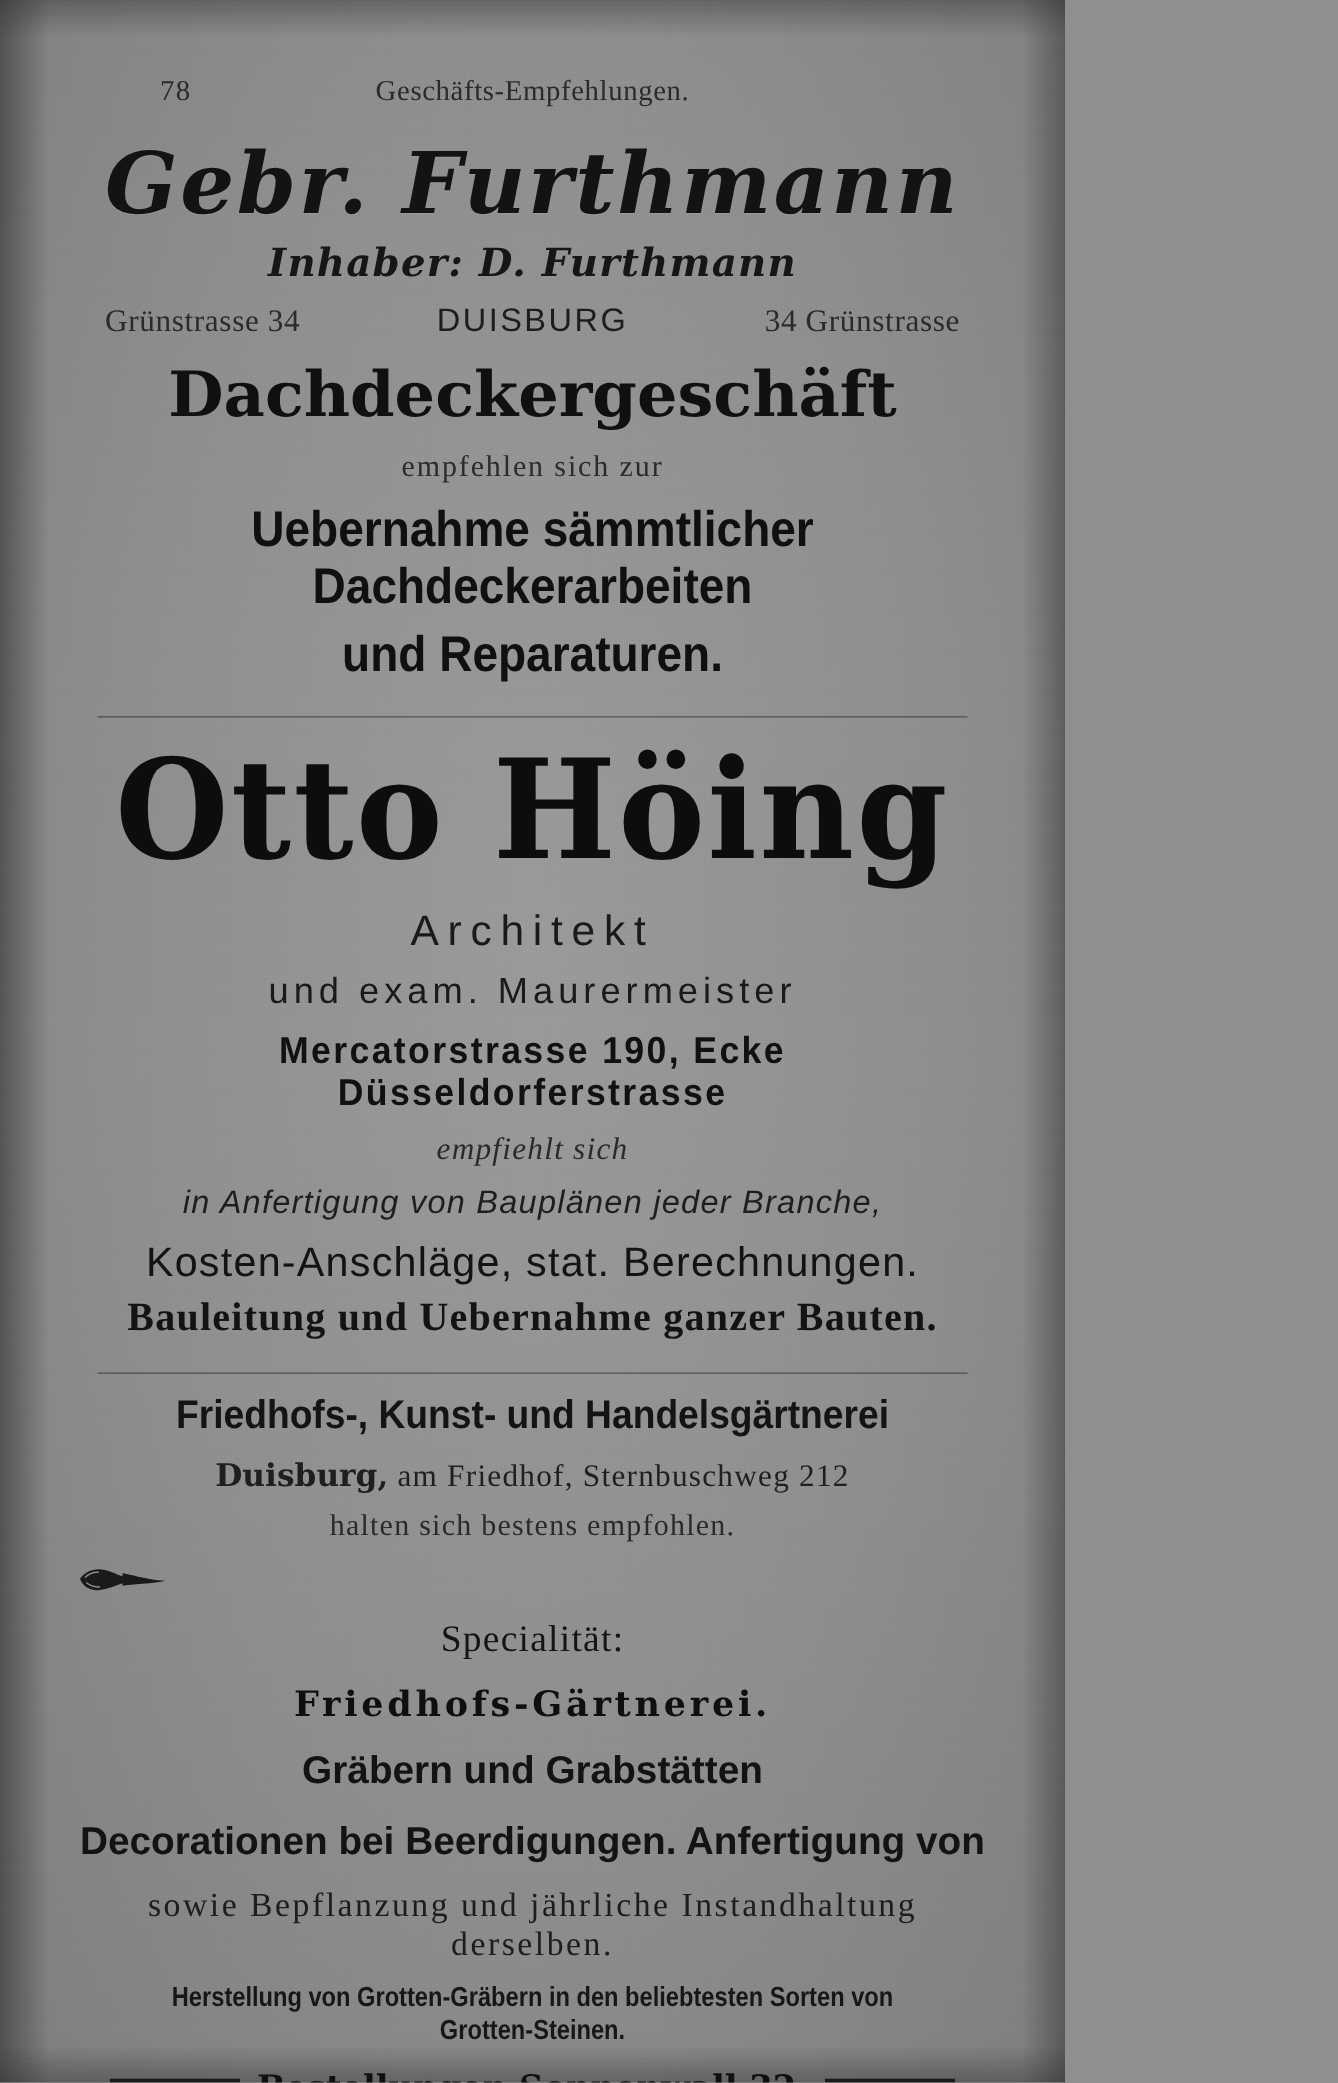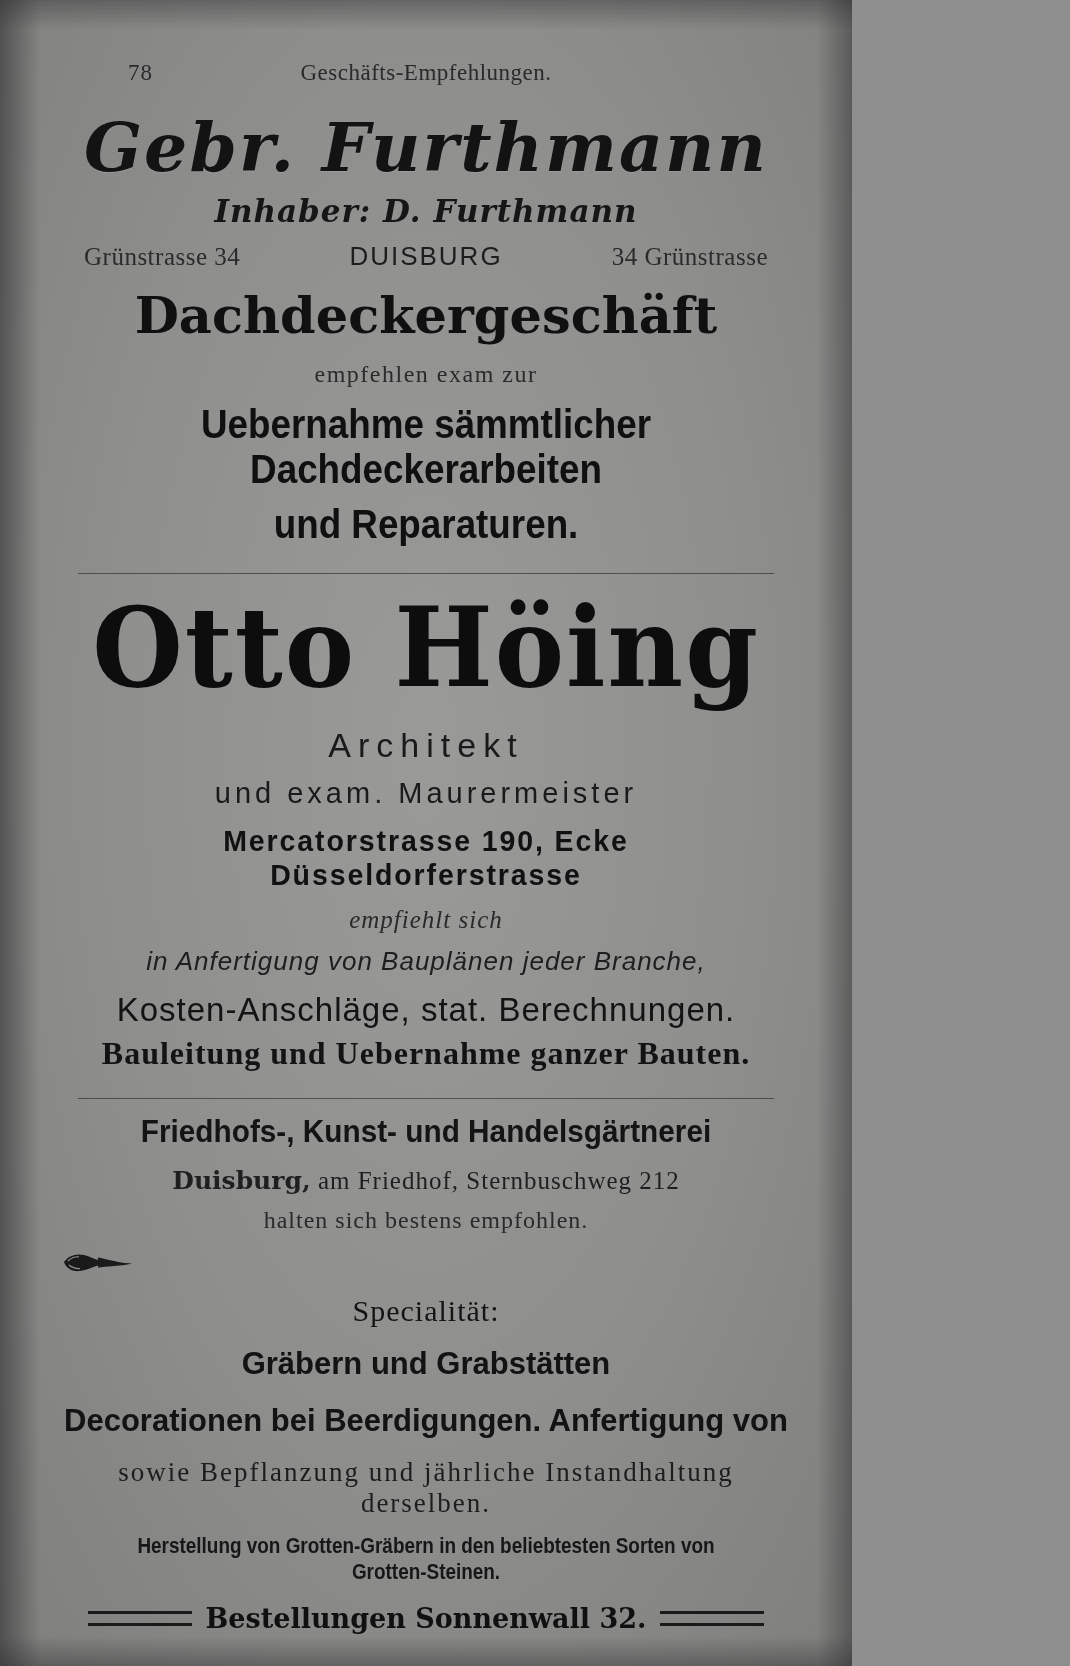--- a/index.html
+++ b/index.html
@@ -348,21 +348,21 @@
 
     <div class="ad">
       <div class="script-head">Gebr. Furthmann</div>
       <div class="script-sub">Inhaber: D. Furthmann</div>
       <div class="addr-row">
         <span>Grünstrasse 34</span>
         <span class="addr-city">DUISBURG</span>
         <span>34 Grünstrasse</span>
       </div>
       <div class="blackletter-big">Dachdeckergeschäft</div>
-      <div class="small-line">empfehlen exam zur</div>
+      <div class="small-line">empfehlen sich zur</div>
       <div class="cond-bold-1">Uebernahme sämmtlicher Dachdeckerarbeiten</div>
       <div class="cond-bold-2">und Reparaturen.</div>
     </div>
 
     <div class="rule"></div>
 
     <div class="ad">
       <div class="otto">Otto Höing</div>
       <div class="architekt">Architekt</div>
       <div class="maurermeister">und exam. Maurermeister</div>
@@ -388,20 +388,21 @@
           <svg width="72" height="26" viewBox="0 0 72 26" xmlns="http://www.w3.org/2000/svg">
             <path d="M2 12 C6 6, 14 3, 22 5 C28 6.5, 32 9, 36 10 L36 7.5 C40 8, 45 9.5, 52 11
                      C60 12.8, 66 13.5, 70 13.5 C66 14.5, 60 15.5, 52 16
                      C45 16.5, 40 17, 36 17.5 L36 15.5 C31 17, 25 20, 18 21
                      C10 22, 4 18, 2 12 Z" fill="#1a1a1a"></path>
             <path d="M6 11 C9 8, 13 6.5, 17 6.8" stroke="#8f8f8f" stroke-width="1.2" fill="none"></path>
             <path d="M7 15 C10 17.5, 14 18.8, 18 18.6" stroke="#8f8f8f" stroke-width="1.2" fill="none"></path>
           </svg>
         </span>
         <span class="spec-label">Specialität:</span>
+        <span class="spec-strong">Friedhofs-Gärtnerei.</span>
       </div>
 
       <div class="decor">Gräbern und Grabstätten</div>
       <div class="decor">Decorationen bei Beerdigungen.  Anfertigung von</div>
       <div class="sowie">sowie Bepflanzung und jährliche Instandhaltung derselben.</div>
       <div class="herstellung">Herstellung von Grotten-Gräbern in den beliebtesten Sorten von Grotten-Steinen.</div>
 
       <div class="bestell-row">
         <span class="dbl-rule"></span>
         <span class="bestell-text">Bestellungen Sonnenwall 32.</span>

